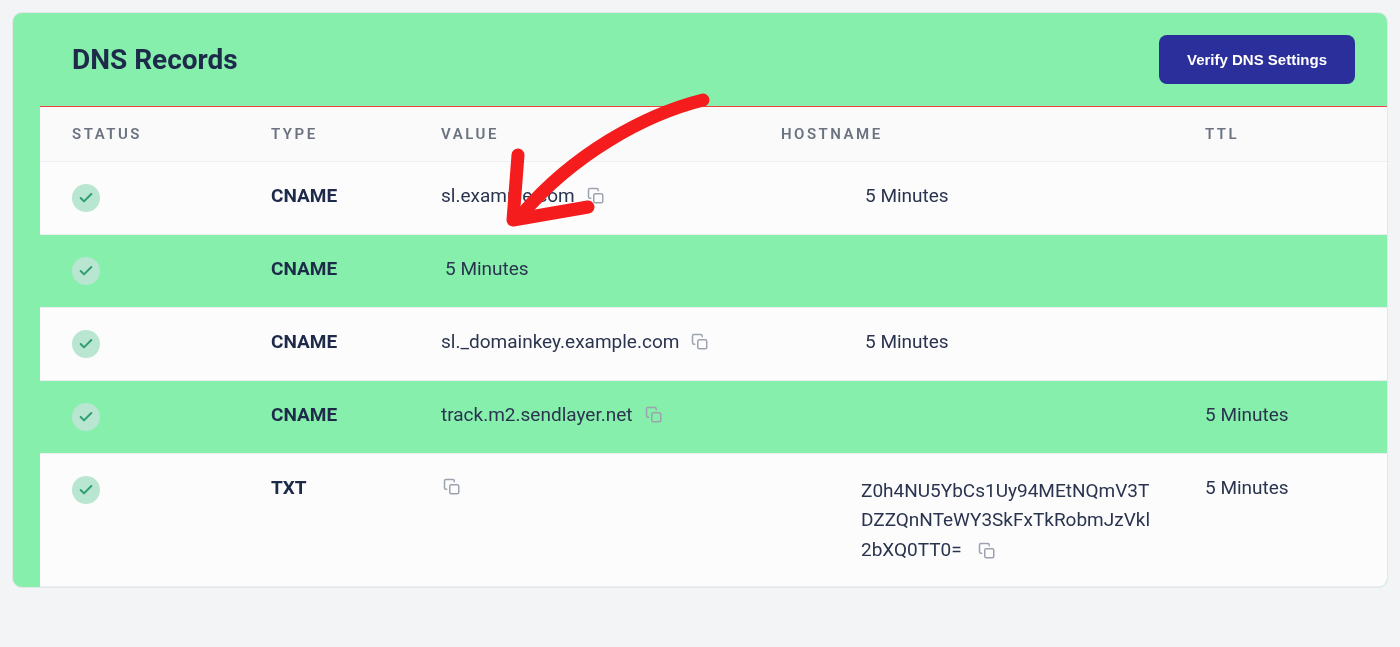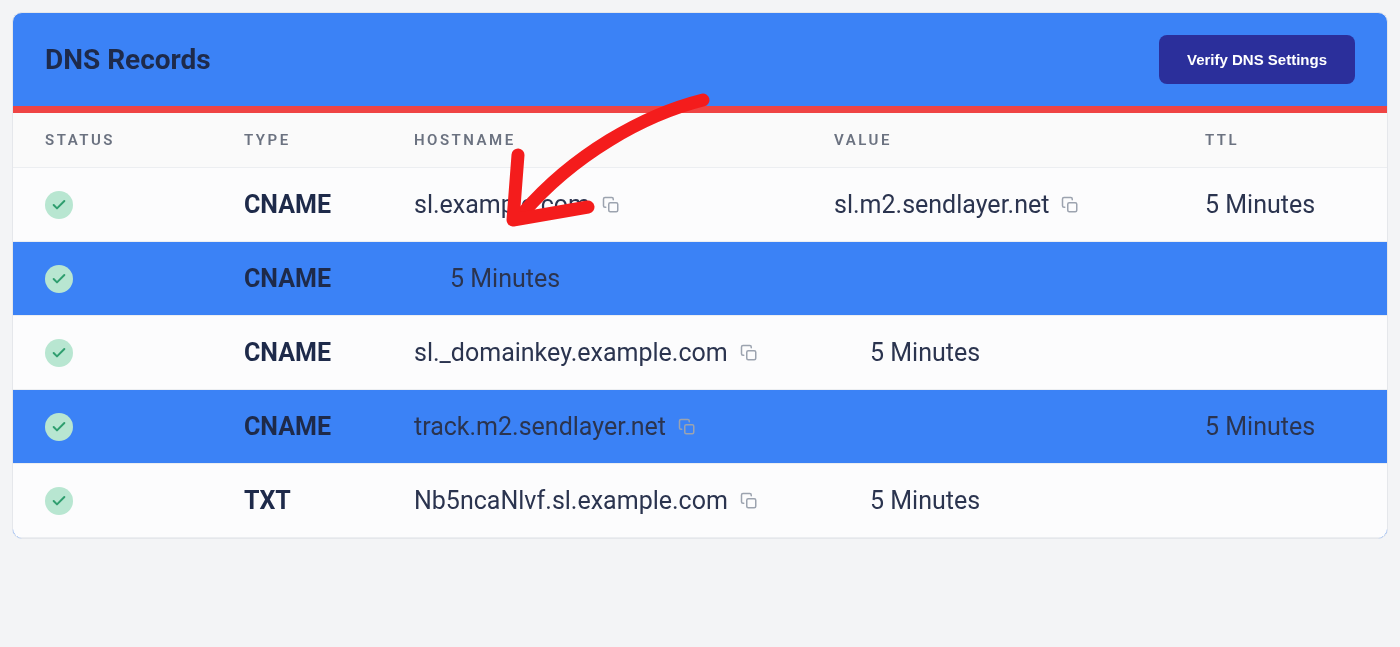--- a/index.html
+++ b/index.html
@@ -3,25 +3,26 @@
   <meta charset="utf-8">
   <style>
     * { box-sizing: border-box; margin: 0; padding: 0; }
     body {
       font-family: -apple-system, BlinkMacSystemFont, "Segoe UI", Roboto, Helvetica, Arial, sans-serif;
       background: #f3f4f6;
       padding: 12px;
       color: #1e2a4a;
     }
     .card {
-      background: #3b82f6;
+      background: #86efac;
       border: 1px solid #e5e7eb;
       border-radius: 10px;
       overflow: hidden;
       position: relative;
+      padding-left: 27px;
     }
     .card-header {
       display: flex;
       justify-content: space-between;
       align-items: center;
       padding: 22px 32px;
     }
     .card-title {
       font-size: 28px;
       font-weight: 700;
@@ -34,39 +35,39 @@
       border-radius: 8px;
       padding: 16px 28px;
       font-size: 15px;
       font-weight: 700;
       cursor: pointer;
     }
     .table-head {
       display: flex;
       padding: 18px 32px;
       background: #fafafa;
-      border-top: 7px solid #ef4444;
+      border-top: 1px solid #ef4444;
       border-bottom: 1px solid #eceef1;
     }
     .th {
       font-size: 15px;
       font-weight: 600;
       letter-spacing: 2.5px;
       color: #6b7280;
     }
     .col-status   { width: 155px; flex: 0 0 155px; }
     .col-type     { width: 170px; flex: 0 0 170px; display: flex; align-items: flex-start; margin-left: 44px; }
     .col-hostname { width: 420px; flex: 0 0 420px; display: flex; align-items: flex-start; }
     .col-value    { flex: 1 1 auto; min-width: 0; display: flex; align-items: flex-start; }
-    .col-ttl      { width: 150px; flex: 0 0 150px; margin-left: 36px; }
+    .col-ttl      { width: 150px; flex: 0 0 150px; margin-left: 4px; }
     .row {
       display: flex;
       padding: 22px 32px;
       border-bottom: 1px solid #eceef1;
-      font-size: 25px;
+      font-size: 19px;
       color: #2b344f;
       align-items: flex-start;
     }
     .row:last-child { border-bottom: none; }
     .row:nth-child(odd) { background: #fcfcfd; }
     .status-badge {
       width: 28px;
       height: 28px;
       border-radius: 50%;
       background: #b8e6d1;
@@ -113,22 +114,22 @@
 <div class="card">
 
   <div class="card-header">
     <h1 class="card-title">DNS Records</h1>
     <button class="verify-btn">Verify DNS Settings</button>
   </div>
 
   <div class="table-head">
     <div class="th col-status">STATUS</div>
     <div class="th col-type">TYPE</div>
+    <div class="th col-value">VALUE</div>
     <div class="th col-hostname">HOSTNAME</div>
-    <div class="th col-value">VALUE</div>
     <div class="th col-ttl">TTL</div>
   </div>
 
   <div class="row">
     <div class="col-status">
       <span class="status-badge">
         <svg width="16" height="16" viewBox="0 0 24 24" fill="none" stroke-width="3" stroke-linecap="round" stroke-linejoin="round">
             <polyline points="4 12 9 17 20 6"></polyline>
           </svg>
       </span>
@@ -140,119 +141,118 @@
       <span class="cell-line">
         <span class="val-txt">sl.example.com</span>
         <span class="copy-btn">
           <svg width="18" height="18" viewBox="0 0 24 24" fill="none" stroke-width="2" stroke-linecap="round" stroke-linejoin="round">
               <rect x="9" y="9" width="12" height="12" rx="2"></rect>
               <path d="M5 15H4a2 2 0 0 1-2-2V4a2 2 0 0 1 2-2h9a2 2 0 0 1 2 2v1"></path>
             </svg>
         </span>
       </span>
     </div>
+    <div class="col-ttl"><span>5 Minutes</span></div>
+  </div>
+
+  <div class="row">
+    <div class="col-status">
+      <span class="status-badge">
+        <svg width="16" height="16" viewBox="0 0 24 24" fill="none" stroke-width="3" stroke-linecap="round" stroke-linejoin="round">
+            <polyline points="4 12 9 17 20 6"></polyline>
+          </svg>
+      </span>
+    </div>
+    <div class="col-type">
+        <span class="type-txt">CNAME</span>
+      </div>
+    <div class="col-ttl"><span>5 Minutes</span></div>
+  </div>
+
+  <div class="row">
+    <div class="col-status">
+      <span class="status-badge">
+        <svg width="16" height="16" viewBox="0 0 24 24" fill="none" stroke-width="3" stroke-linecap="round" stroke-linejoin="round">
+            <polyline points="4 12 9 17 20 6"></polyline>
+          </svg>
+      </span>
+    </div>
+    <div class="col-type">
+        <span class="type-txt">CNAME</span>
+      </div>
+    <div class="col-hostname">
+      <span class="cell-line">
+        <span class="val-txt">sl._domainkey.example.com</span>
+        <span class="copy-btn">
+          <svg width="18" height="18" viewBox="0 0 24 24" fill="none" stroke-width="2" stroke-linecap="round" stroke-linejoin="round">
+              <rect x="9" y="9" width="12" height="12" rx="2"></rect>
+              <path d="M5 15H4a2 2 0 0 1-2-2V4a2 2 0 0 1 2-2h9a2 2 0 0 1 2 2v1"></path>
+            </svg>
+        </span>
+      </span>
+    </div>
+    <div class="col-ttl"><span>5 Minutes</span></div>
+  </div>
+
+  <div class="row">
+    <div class="col-status">
+      <span class="status-badge">
+        <svg width="16" height="16" viewBox="0 0 24 24" fill="none" stroke-width="3" stroke-linecap="round" stroke-linejoin="round">
+            <polyline points="4 12 9 17 20 6"></polyline>
+          </svg>
+      </span>
+    </div>
+    <div class="col-type">
+        <span class="type-txt">CNAME</span>
+      </div>
     <div class="col-value">
       <span class="cell-line">
-        <span class="val-txt">sl.m2.sendlayer.net</span>
-        <span class="copy-btn">
-          <svg width="18" height="18" viewBox="0 0 24 24" fill="none" stroke-width="2" stroke-linecap="round" stroke-linejoin="round">
-              <rect x="9" y="9" width="12" height="12" rx="2"></rect>
-              <path d="M5 15H4a2 2 0 0 1-2-2V4a2 2 0 0 1 2-2h9a2 2 0 0 1 2 2v1"></path>
-            </svg>
-        </span>
-      </span>
-    </div>
-    <div class="col-ttl"><span>5 Minutes</span></div>
-  </div>
-
-  <div class="row">
-    <div class="col-status">
-      <span class="status-badge">
-        <svg width="16" height="16" viewBox="0 0 24 24" fill="none" stroke-width="3" stroke-linecap="round" stroke-linejoin="round">
-            <polyline points="4 12 9 17 20 6"></polyline>
-          </svg>
-      </span>
-    </div>
-    <div class="col-type">
-        <span class="type-txt">CNAME</span>
-      </div>
-    <div class="col-ttl"><span>5 Minutes</span></div>
-  </div>
-
-  <div class="row">
-    <div class="col-status">
-      <span class="status-badge">
-        <svg width="16" height="16" viewBox="0 0 24 24" fill="none" stroke-width="3" stroke-linecap="round" stroke-linejoin="round">
-            <polyline points="4 12 9 17 20 6"></polyline>
-          </svg>
-      </span>
-    </div>
-    <div class="col-type">
-        <span class="type-txt">CNAME</span>
+        <span class="val-txt">track.m2.sendlayer.net</span>
+        <span class="copy-btn">
+          <svg width="18" height="18" viewBox="0 0 24 24" fill="none" stroke-width="2" stroke-linecap="round" stroke-linejoin="round">
+              <rect x="9" y="9" width="12" height="12" rx="2"></rect>
+              <path d="M5 15H4a2 2 0 0 1-2-2V4a2 2 0 0 1 2-2h9a2 2 0 0 1 2 2v1"></path>
+            </svg>
+        </span>
+      </span>
+    </div>
+    <div class="col-ttl"><span>5 Minutes</span></div>
+  </div>
+
+  <div class="row">
+    <div class="col-status">
+      <span class="status-badge">
+        <svg width="16" height="16" viewBox="0 0 24 24" fill="none" stroke-width="3" stroke-linecap="round" stroke-linejoin="round">
+            <polyline points="4 12 9 17 20 6"></polyline>
+          </svg>
+      </span>
+    </div>
+    <div class="col-type">
+        <span class="type-txt">TXT</span>
       </div>
     <div class="col-hostname">
       <span class="cell-line">
-        <span class="val-txt">sl._domainkey.example.com</span>
-        <span class="copy-btn">
-          <svg width="18" height="18" viewBox="0 0 24 24" fill="none" stroke-width="2" stroke-linecap="round" stroke-linejoin="round">
-              <rect x="9" y="9" width="12" height="12" rx="2"></rect>
-              <path d="M5 15H4a2 2 0 0 1-2-2V4a2 2 0 0 1 2-2h9a2 2 0 0 1 2 2v1"></path>
-            </svg>
-        </span>
-      </span>
-    </div>
-    <div class="col-ttl"><span>5 Minutes</span></div>
-  </div>
-
-  <div class="row">
-    <div class="col-status">
-      <span class="status-badge">
-        <svg width="16" height="16" viewBox="0 0 24 24" fill="none" stroke-width="3" stroke-linecap="round" stroke-linejoin="round">
-            <polyline points="4 12 9 17 20 6"></polyline>
-          </svg>
-      </span>
-    </div>
-    <div class="col-type">
-        <span class="type-txt">CNAME</span>
-      </div>
+        <span class="copy-btn">
+          <svg width="18" height="18" viewBox="0 0 24 24" fill="none" stroke-width="2" stroke-linecap="round" stroke-linejoin="round">
+              <rect x="9" y="9" width="12" height="12" rx="2"></rect>
+              <path d="M5 15H4a2 2 0 0 1-2-2V4a2 2 0 0 1 2-2h9a2 2 0 0 1 2 2v1"></path>
+            </svg>
+        </span>
+      </span>
+    </div>
     <div class="col-value">
-      <span class="cell-line">
-        <span class="val-txt">track.m2.sendlayer.net</span>
-        <span class="copy-btn">
-          <svg width="18" height="18" viewBox="0 0 24 24" fill="none" stroke-width="2" stroke-linecap="round" stroke-linejoin="round">
-              <rect x="9" y="9" width="12" height="12" rx="2"></rect>
-              <path d="M5 15H4a2 2 0 0 1-2-2V4a2 2 0 0 1 2-2h9a2 2 0 0 1 2 2v1"></path>
-            </svg>
-        </span>
-      </span>
-    </div>
-    <div class="col-ttl"><span>5 Minutes</span></div>
-  </div>
-
-  <div class="row">
-    <div class="col-status">
-      <span class="status-badge">
-        <svg width="16" height="16" viewBox="0 0 24 24" fill="none" stroke-width="3" stroke-linecap="round" stroke-linejoin="round">
-            <polyline points="4 12 9 17 20 6"></polyline>
-          </svg>
-      </span>
-    </div>
-    <div class="col-type">
-        <span class="type-txt">TXT</span>
-      </div>
-    <div class="col-hostname">
-      <span class="cell-line">
-        <span class="val-txt">Nb5ncaNlvf.sl.example.com</span>
-        <span class="copy-btn">
-          <svg width="18" height="18" viewBox="0 0 24 24" fill="none" stroke-width="2" stroke-linecap="round" stroke-linejoin="round">
-              <rect x="9" y="9" width="12" height="12" rx="2"></rect>
-              <path d="M5 15H4a2 2 0 0 1-2-2V4a2 2 0 0 1 2-2h9a2 2 0 0 1 2 2v1"></path>
-            </svg>
-        </span>
-      </span>
+      <div>
+        <span class="val-txt value-multi">Z0h4NU5YbCs1Uy94MEtNQmV3T DZZQnNTeWY3SkFxTkRobmJzVkl 2bXQ0TT0=</span>
+        <span class="copy-btn value-multi-copy">
+          <svg width="18" height="18" viewBox="0 0 24 24" fill="none" stroke-width="2" stroke-linecap="round" stroke-linejoin="round">
+              <rect x="9" y="9" width="12" height="12" rx="2"></rect>
+              <path d="M5 15H4a2 2 0 0 1-2-2V4a2 2 0 0 1 2-2h9a2 2 0 0 1 2 2v1"></path>
+            </svg>
+        </span>
+      </div>
     </div>
     <div class="col-ttl"><span>5 Minutes</span></div>
   </div>
 
   <svg class="arrow-annot" viewBox="0 0 290 155">
     <g fill="none" stroke="#f41c1c" stroke-width="13" stroke-linecap="round" stroke-linejoin="round">
       <path d="M260 15 C 200 30, 130 70, 80 128"></path>
       <path d="M75 70 L 70 135 L 145 122"></path>
     </g>
   </svg>

